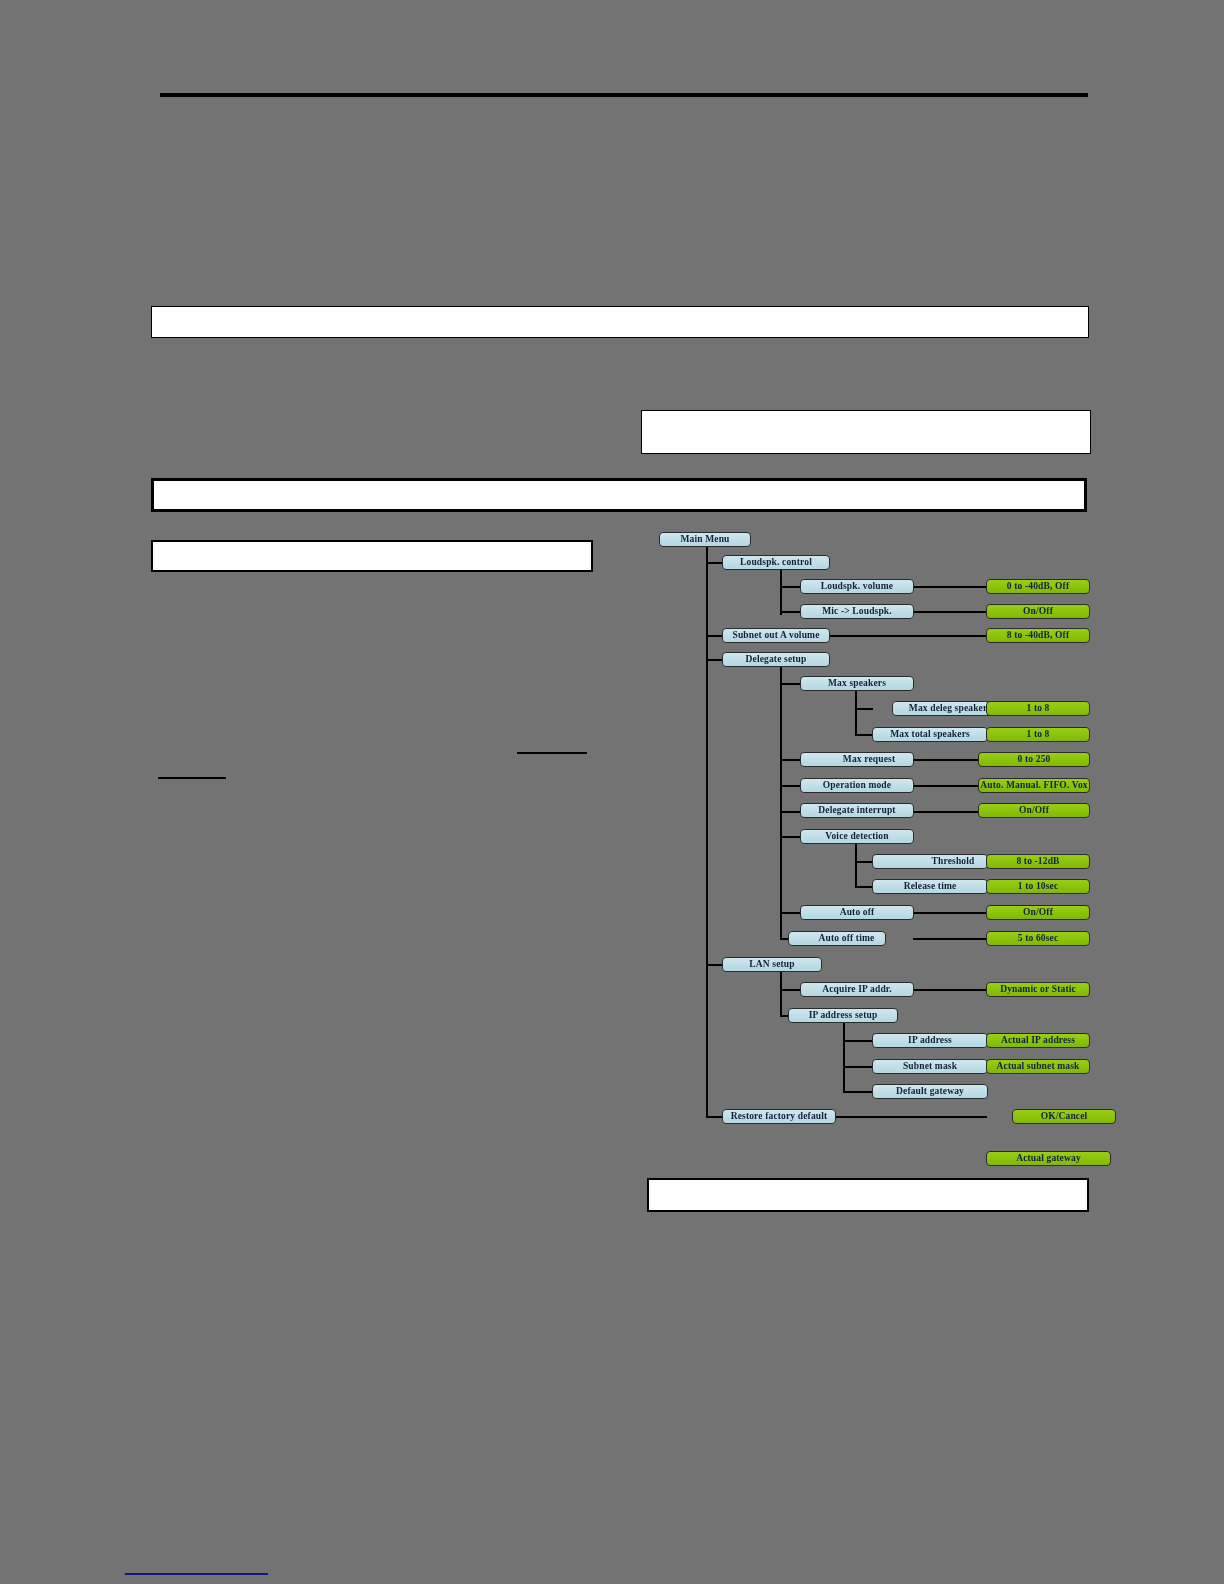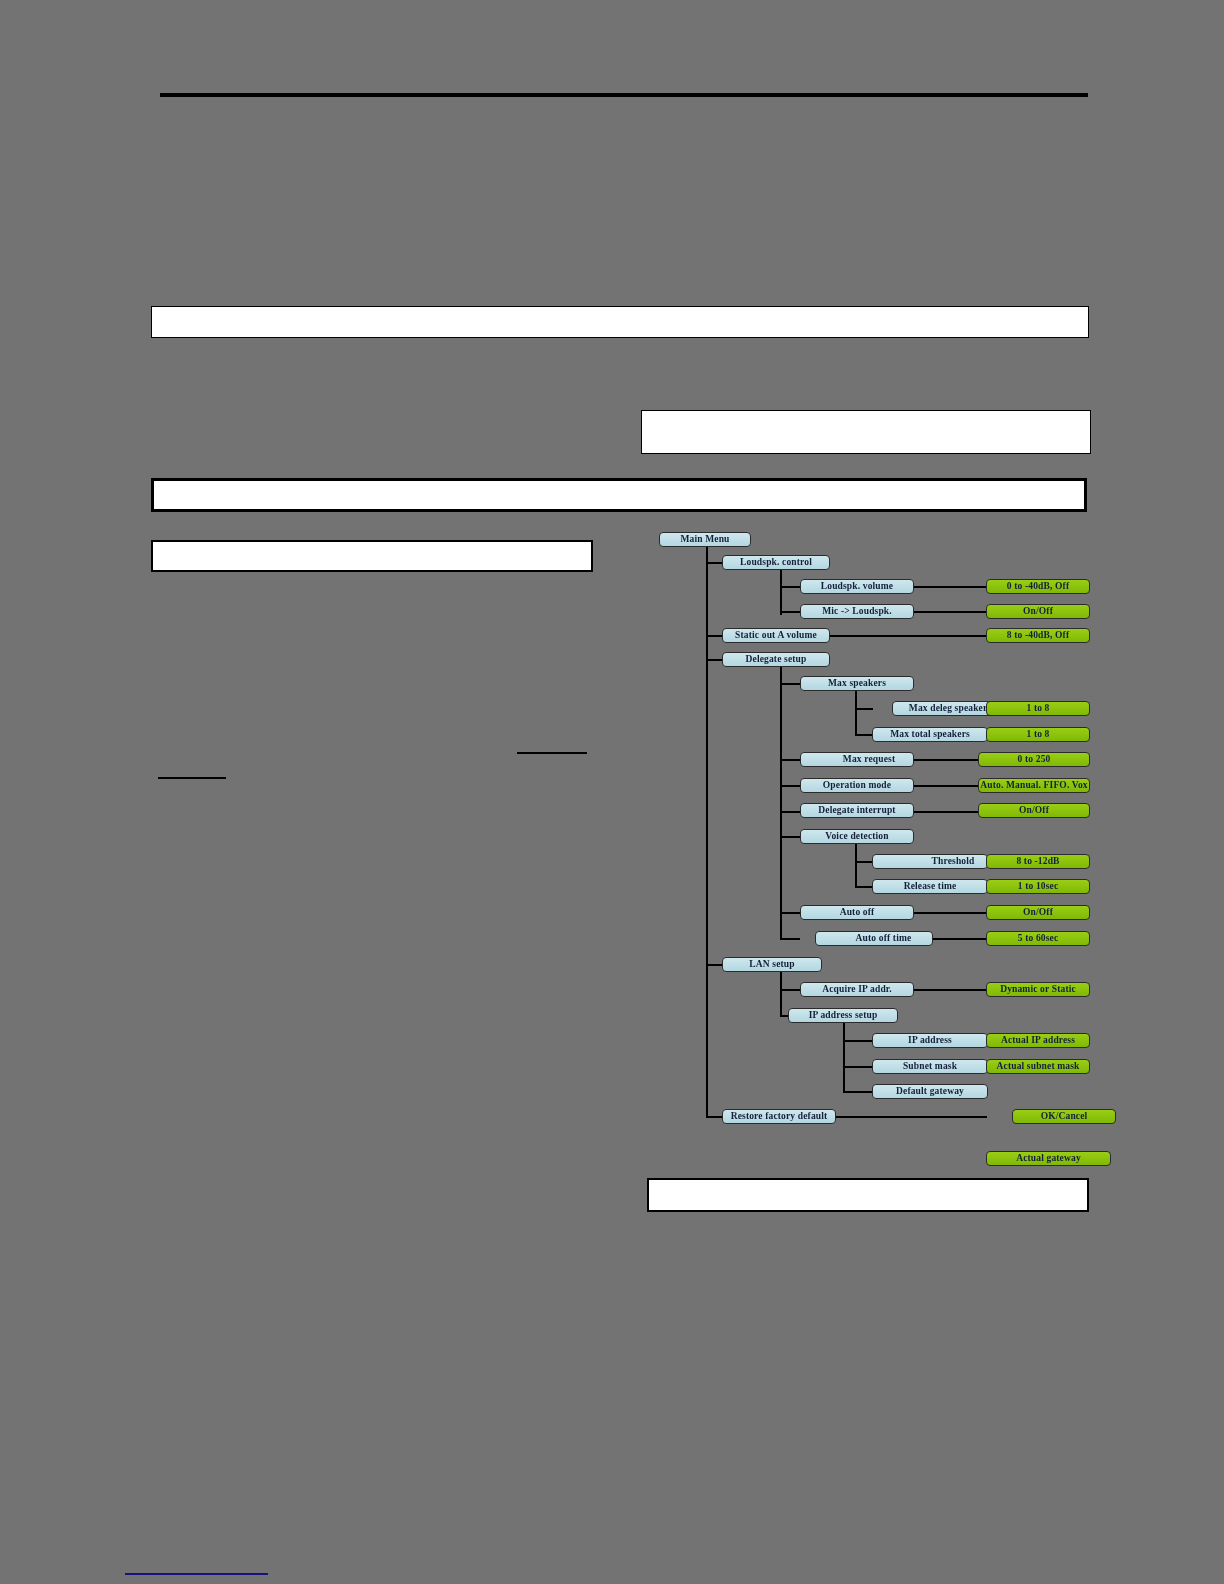--- a/index.html
+++ b/index.html
@@ -171,21 +171,21 @@
     <div class="node menu" style="left:19px; top:7px; width:92px;">Main Menu</div>
 
     <div class="node menu" style="left:82px; top:30px; width:108px;">Loudspk. control</div>
 
     <div class="node menu" style="left:160px; top:54px; width:114px;">Loudspk. volume</div>
     <div class="node value" style="left:346px; top:54px; width:104px;">0 to -40dB, Off</div>
 
     <div class="node menu" style="left:160px; top:79px; width:114px;">Mic -&gt; Loudspk.</div>
     <div class="node value" style="left:346px; top:79px; width:104px;">On/Off</div>
 
-    <div class="node menu" style="left:82px; top:103px; width:108px;">Static out A volume</div>
+    <div class="node menu" style="left:82px; top:103px; width:108px;">Subnet out A volume</div>
     <div class="node value" style="left:346px; top:103px; width:104px;">8 to -40dB, Off</div>
 
     <div class="node menu" style="left:82px; top:127px; width:108px;">Delegate setup</div>
 
     <div class="node menu" style="left:160px; top:151px; width:114px;">Max speakers</div>
 
     <div class="node menu" style="left:216px; top:176px; width:116px;margin-left:36px;">Max deleg speakers</div>
     <div class="node value" style="left:346px; top:176px; width:104px;">1 to 8</div>
 
     <div class="node menu" style="left:232px; top:202px; width:116px;">Max total speakers</div>
@@ -204,21 +204,21 @@
 
     <div class="node menu" style="left:232px; top:329px; width:116px;padding-left:46px;">Threshold</div>
     <div class="node value" style="left:346px; top:329px; width:104px;text-align:center;">8 to -12dB</div>
 
     <div class="node menu" style="left:232px; top:354px; width:116px;">Release time</div>
     <div class="node value" style="left:346px; top:354px; width:104px;">1 to 10sec</div>
 
     <div class="node menu" style="left:160px; top:380px; width:114px;">Auto off</div>
     <div class="node value" style="left:346px; top:380px; width:104px;">On/Off</div>
 
-    <div class="node menu" style="left:175px; top:406px; width:118px;padding-left:19px;">Auto off time</div>
+    <div class="node menu" style="left:148px; top:406px; width:98px;padding-left:19px;">Auto off time</div>
     <div class="node value" style="left:346px; top:406px; width:104px;">5 to 60sec</div>
 
     <div class="node menu" style="left:82px; top:432px; width:100px;">LAN setup</div>
 
     <div class="node menu" style="left:160px; top:457px; width:114px;">Acquire IP addr.</div>
     <div class="node value" style="left:346px; top:457px; width:104px;">Dynamic or Static</div>
 
     <div class="node menu" style="left:148px; top:483px; width:110px;">IP address setup</div>
 
     <div class="node menu" style="left:232px; top:508px; width:116px;">IP address</div>

